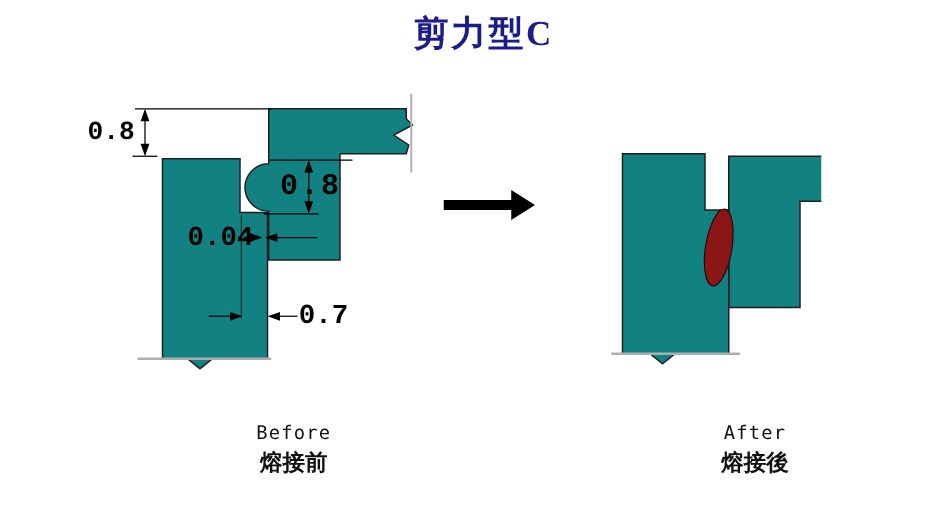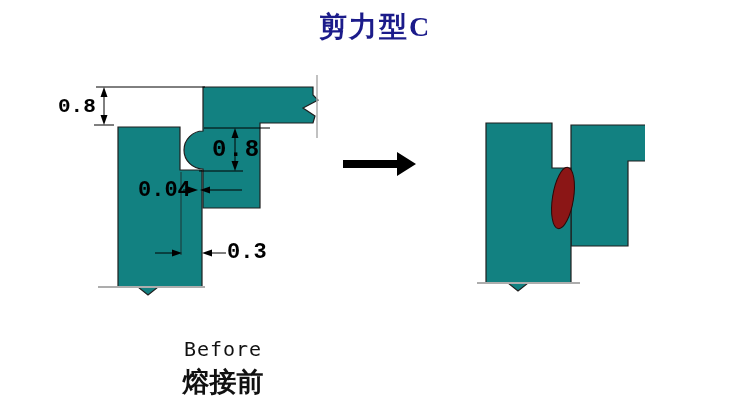--- a/index.html
+++ b/index.html
@@ -1,30 +1,30 @@
 <!DOCTYPE html>
 <html style="--steel: #128181; --weld: #8B1616; --title_ink: #1b1b8a; --outline: #1f1f1f; --guide: #adadad; --ink: #000000;"><head>
 <meta charset="utf-8">
 <style>
   html,body{margin:0;padding:0;background:#fff;}
   #stage{position:relative;width:645px;height:411px;background:#ffffff;overflow:hidden;
-         font-family:"Liberation Sans",sans-serif;}
+         font-family:"Liberation Sans",sans-serif;margin-left:12px;}
   
   .title{position:absolute;top:8px;left:0;width:750px;text-align:center;
          font-family:"Liberation Serif","DejaVu Serif",serif;font-weight:bold;
          font-size:28px;color:var(--title_ink,#1b1b8a);letter-spacing:2px;}
   .dim-text{position:absolute;color:var(--ink,#000);font-family:Liberation Mono, monospace;
             font-weight:bold;white-space:nowrap;line-height:1;}
   .dim-top{left:58px;top:96px;font-size:21px;}
   .dim-groove{left:212px;top:138px;font-size:24px;letter-spacing:2px;}
   .dim-gap{left:138px;top:180px;font-size:22px;}
   .dim-overlap{left:227px;top:242px;font-size:22px;}
   .caption{position:absolute;text-align:center;color:#111;}
-  .caption .en{font-family:"DejaVu Sans Mono","Liberation Mono",monospace;font-size:20px;letter-spacing:1px;text-align:center;}
-  .caption .zh{font-family:Liberation Mono, monospace;font-size:27px;font-weight:bold;margin-top:3px;}
+  .caption .en{font-family:"DejaVu Sans Mono","Liberation Mono",monospace;font-size:15px;letter-spacing:1px;text-align:center;}
+  .caption .zh{font-family:Liberation Mono, monospace;font-size:18px;font-weight:bold;margin-top:3px;}
   .caption-before{left:158px;top:337px;width:130px;}
   .caption-after{left:527px;top:337px;width:130px;}
   svg{position:absolute;left:0;top:0;}
   .steel-shape{fill:var(--steel,#128181);stroke:var(--outline,#1f1f1f);stroke-width:1.2;stroke-linejoin:miter;}
   .weld-shape{fill:var(--weld,#8B1616);stroke:#2a0808;stroke-width:1;}
   .dim-line{stroke:var(--ink,#000);stroke-width:1;fill:none;}
   .dim-head{fill:var(--ink,#000);stroke:none;}
   .ext-line{stroke:#222;stroke-width:0.8;fill:none;}
   .guide-line{stroke:var(--guide,#adadad);stroke-width:2;fill:none;}
   .guide-vert{stroke:var(--guide,#adadad);stroke-width:1.5;fill:none;}
@@ -91,20 +91,24 @@
       <line class="guide-line" x1="477" y1="283" x2="580" y2="283"></line>
       <line class="guide-vert" x1="684" y1="112" x2="684" y2="177"></line>
     </g>
   </svg>
 
   <div class="title">剪力型C</div>
 
   <div class="dim-text dim-top">0.8</div>
   <div class="dim-text dim-groove">0.8</div>
   <div class="dim-text dim-gap">0.04</div>
-  <div class="dim-text dim-overlap">0.3</div>
+  <div class="dim-text dim-overlap">0.7</div>
 
   <div class="caption caption-before">
     <div class="en">Before</div>
     <div class="zh">熔接前</div>
   </div>
+  <div class="caption caption-after">
+    <div class="en">After</div>
+    <div class="zh">熔接後</div>
+  </div>
 
 </div>
 
 </body></html>

